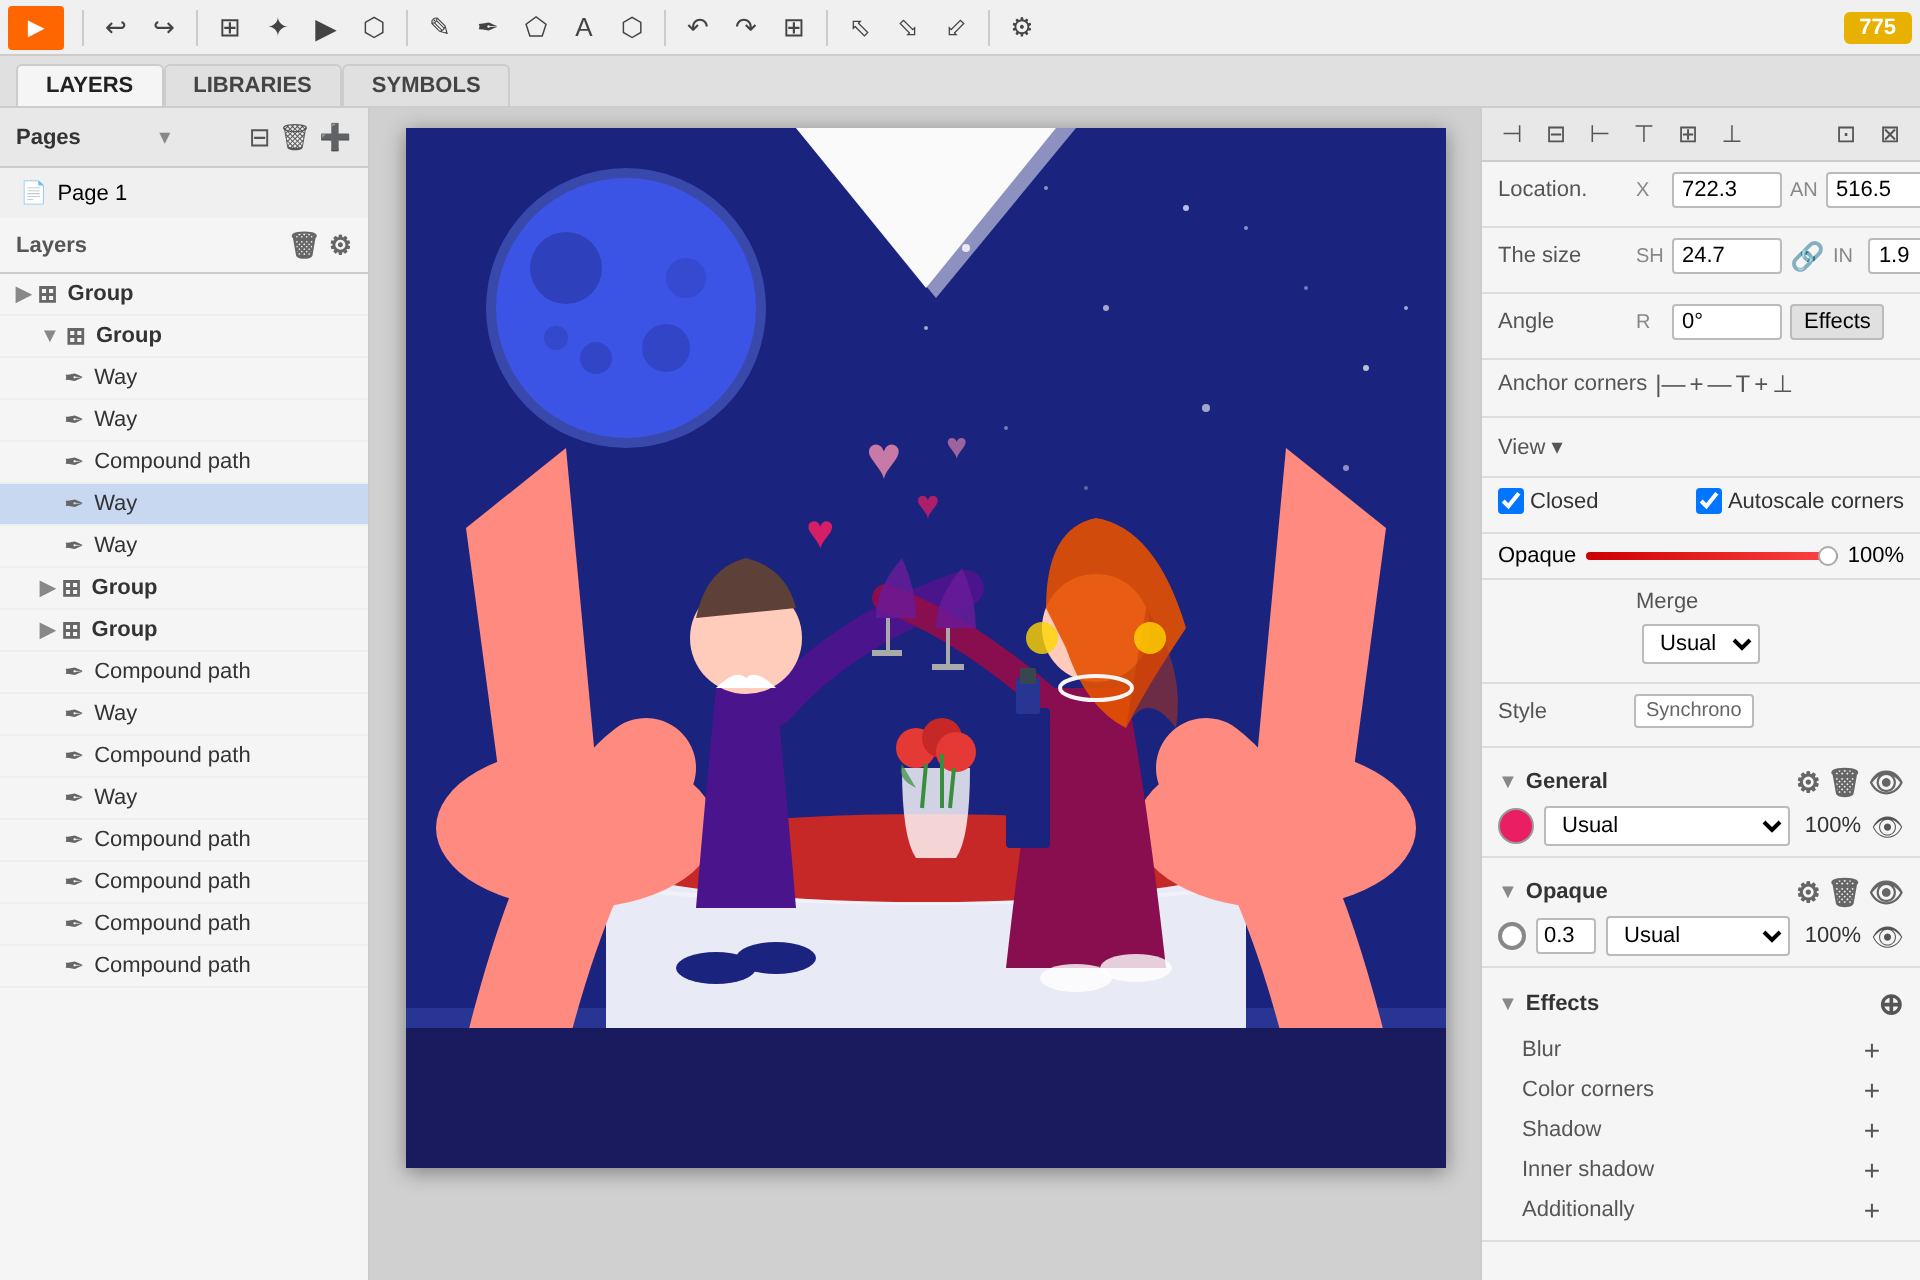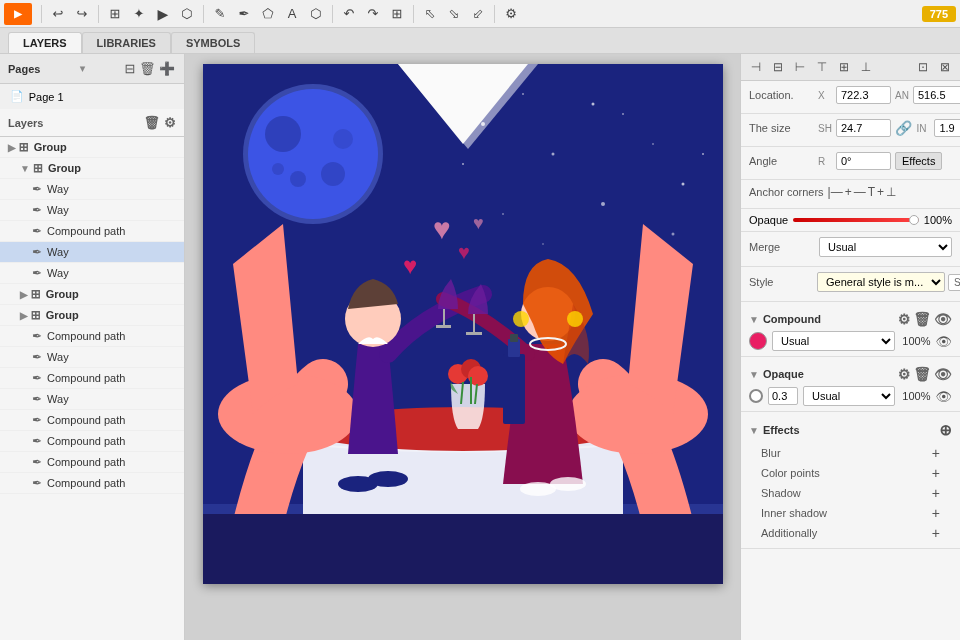--- a/index.html
+++ b/index.html
@@ -276,21 +276,21 @@
       align-items: center;
     }
     .align-btn {
       width: 20px; height: 20px;
       background: none; border: 1px solid transparent;
       border-radius: 2px; cursor: pointer;
       display: flex; align-items: center; justify-content: center;
       font-size: 12px; color: #555;
     }
 
-    .merge-row { display: flex; align-items: center; gap: 5px; }
+    .merge-row { display: flex; align-items: center; gap: 5px; flex-direction: column; }
     .merge-select {
       flex: 1; background: white; border: 1px solid #bbb;
       border-radius: 2px; padding: 2px 4px; font-size: 11px; cursor: pointer;
     }
     .style-row { display: flex; gap: 3px; }
     .style-select {
       flex: 1; background: #fffde7; border: 1px solid #bbb;
       border-radius: 2px; padding: 2px 4px; font-size: 11px; cursor: pointer;
     }
     .sync-btn {
@@ -618,21 +618,39 @@
           <span class="anchor-icon">|—</span>
           <span class="anchor-icon">+</span>
           <span class="anchor-icon">—</span>
           <span class="anchor-icon">T</span>
           <span class="anchor-icon">+</span>
           <span class="anchor-icon">⊥</span>
         </div>
       </div>
     </div>
 
-
+    <div class="prop-section">
+      <div class="view-row">
+        <span class="view-label">View ▾</span>
+      </div>
+    </div>
+
+    <div class="prop-section">
+      <div class="prop-row">
+        <div class="checkbox-row">
+          <input type="checkbox" checked="" style="">
+          <span>Closed</span>
+        </div>
+        <div style="flex:1"></div>
+        <div class="checkbox-row">
+          <input type="checkbox" checked="" style="">
+          <span>Autoscale corners</span>
+        </div>
+      </div>
+    </div>
 
     <div class="prop-section">
       <div class="opaque-row">
         <span>Opaque</span>
         <div class="opaque-slider">
           <div class="opaque-slider-thumb"></div>
         </div>
         <span>100%</span>
       </div>
     </div>
@@ -642,31 +660,28 @@
         <span class="prop-label">Merge</span>
         <select class="merge-select">
           <option>Usual</option>
         </select>
       </div>
     </div>
 
     <div class="prop-section">
       <div class="prop-row style-row">
         <span class="prop-label">Style</span>
-        <select class="style-select">
-          <option>General style is m...</option>
-        </select>
         <button class="sync-btn">Synchrono</button>
       </div>
     </div>
 
     <div class="prop-section">
       <div class="section-header">
         <span class="section-arrow">▼</span>
-        <span>Compound</span>
+        <span>General</span>
         <div class="section-icons">
           <span class="section-icon">⚙</span>
           <span class="section-icon">🗑</span>
           <span class="section-icon">👁</span>
         </div>
       </div>
       <div class="fill-row">
         <div class="fill-preview" style="background:#e91e63;"></div>
         <select class="fill-select">
           <option>Usual</option>
@@ -703,21 +718,21 @@
         <span>Effects</span>
         <div class="section-icons">
           <span class="add-icon">⊕</span>
         </div>
       </div>
       <div class="effect-row">
         <span class="effect-name">Blur</span>
         <span class="effect-plus">+</span>
       </div>
       <div class="effect-row">
-        <span class="effect-name">Color points</span>
+        <span class="effect-name">Color corners</span>
         <span class="effect-plus">+</span>
       </div>
       <div class="effect-row">
         <span class="effect-name">Shadow</span>
         <span class="effect-plus">+</span>
       </div>
       <div class="effect-row">
         <span class="effect-name">Inner shadow</span>
         <span class="effect-plus">+</span>
       </div>

